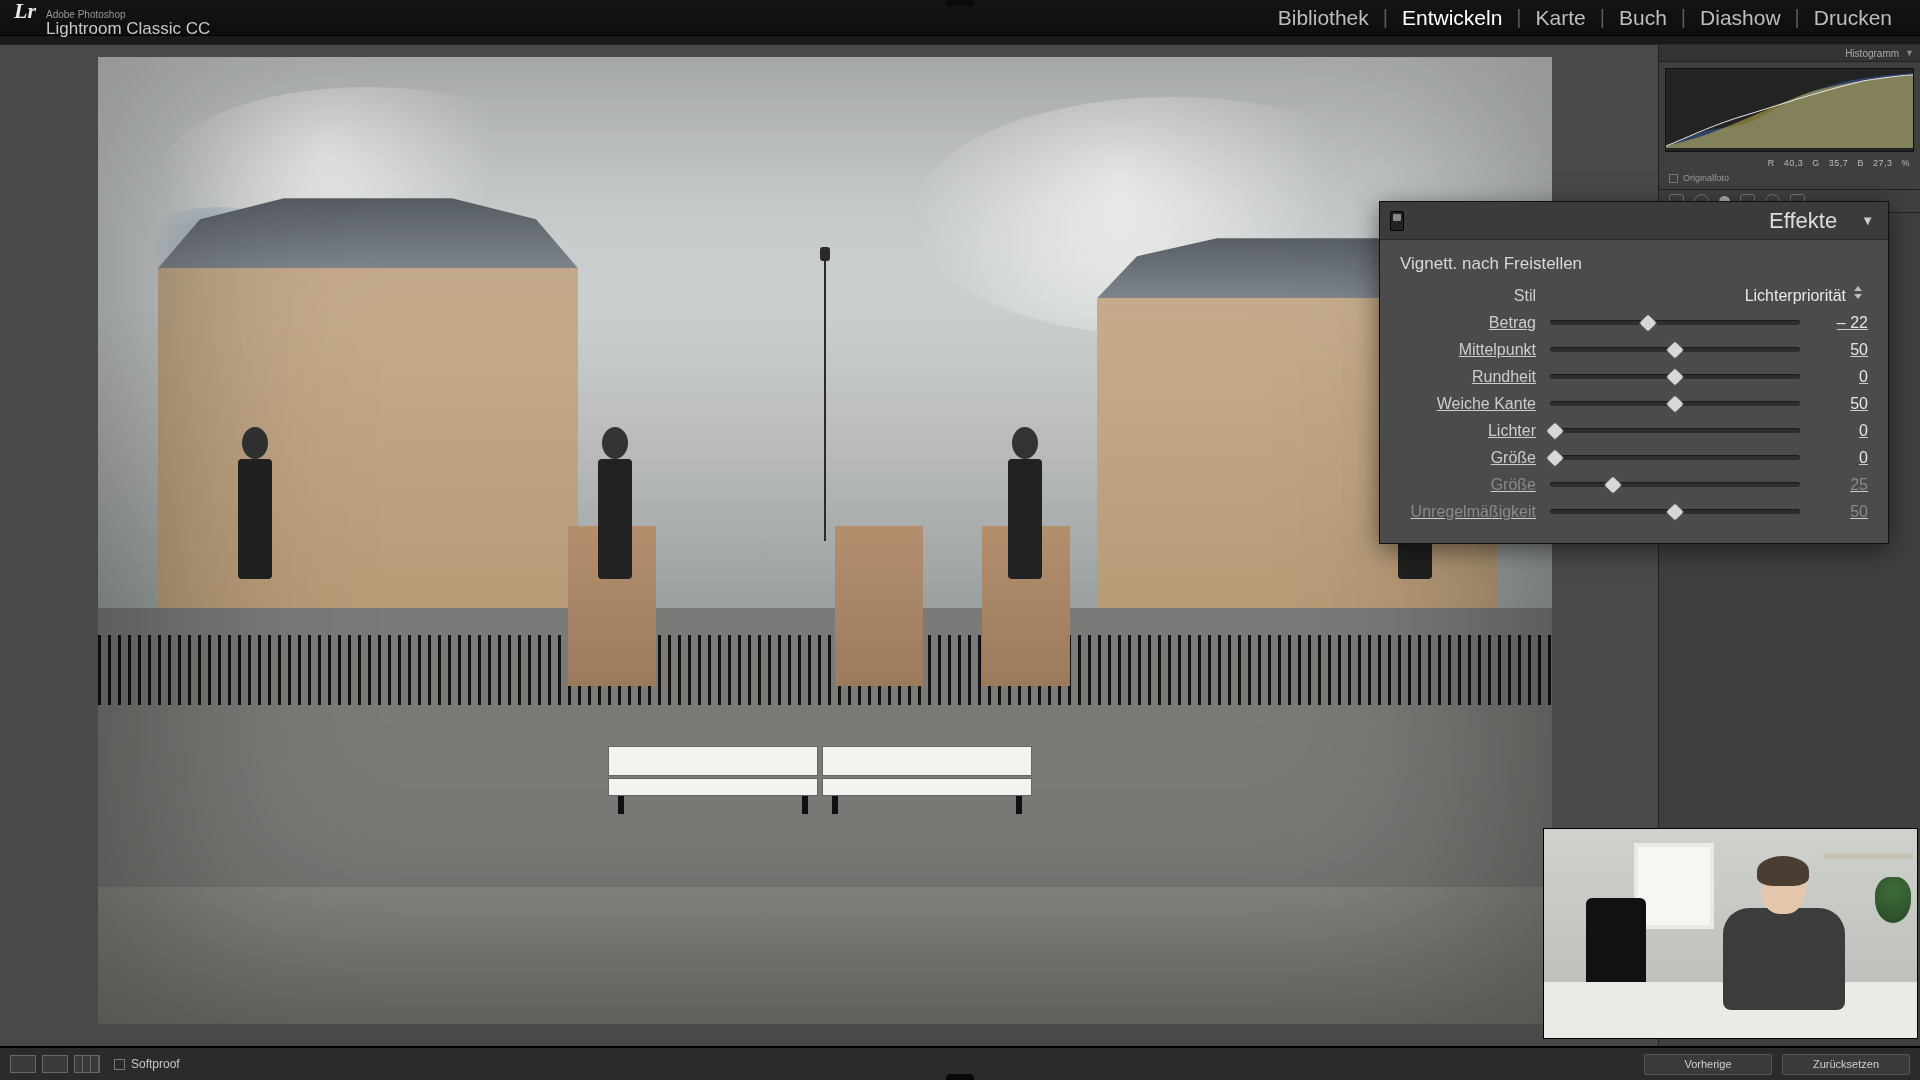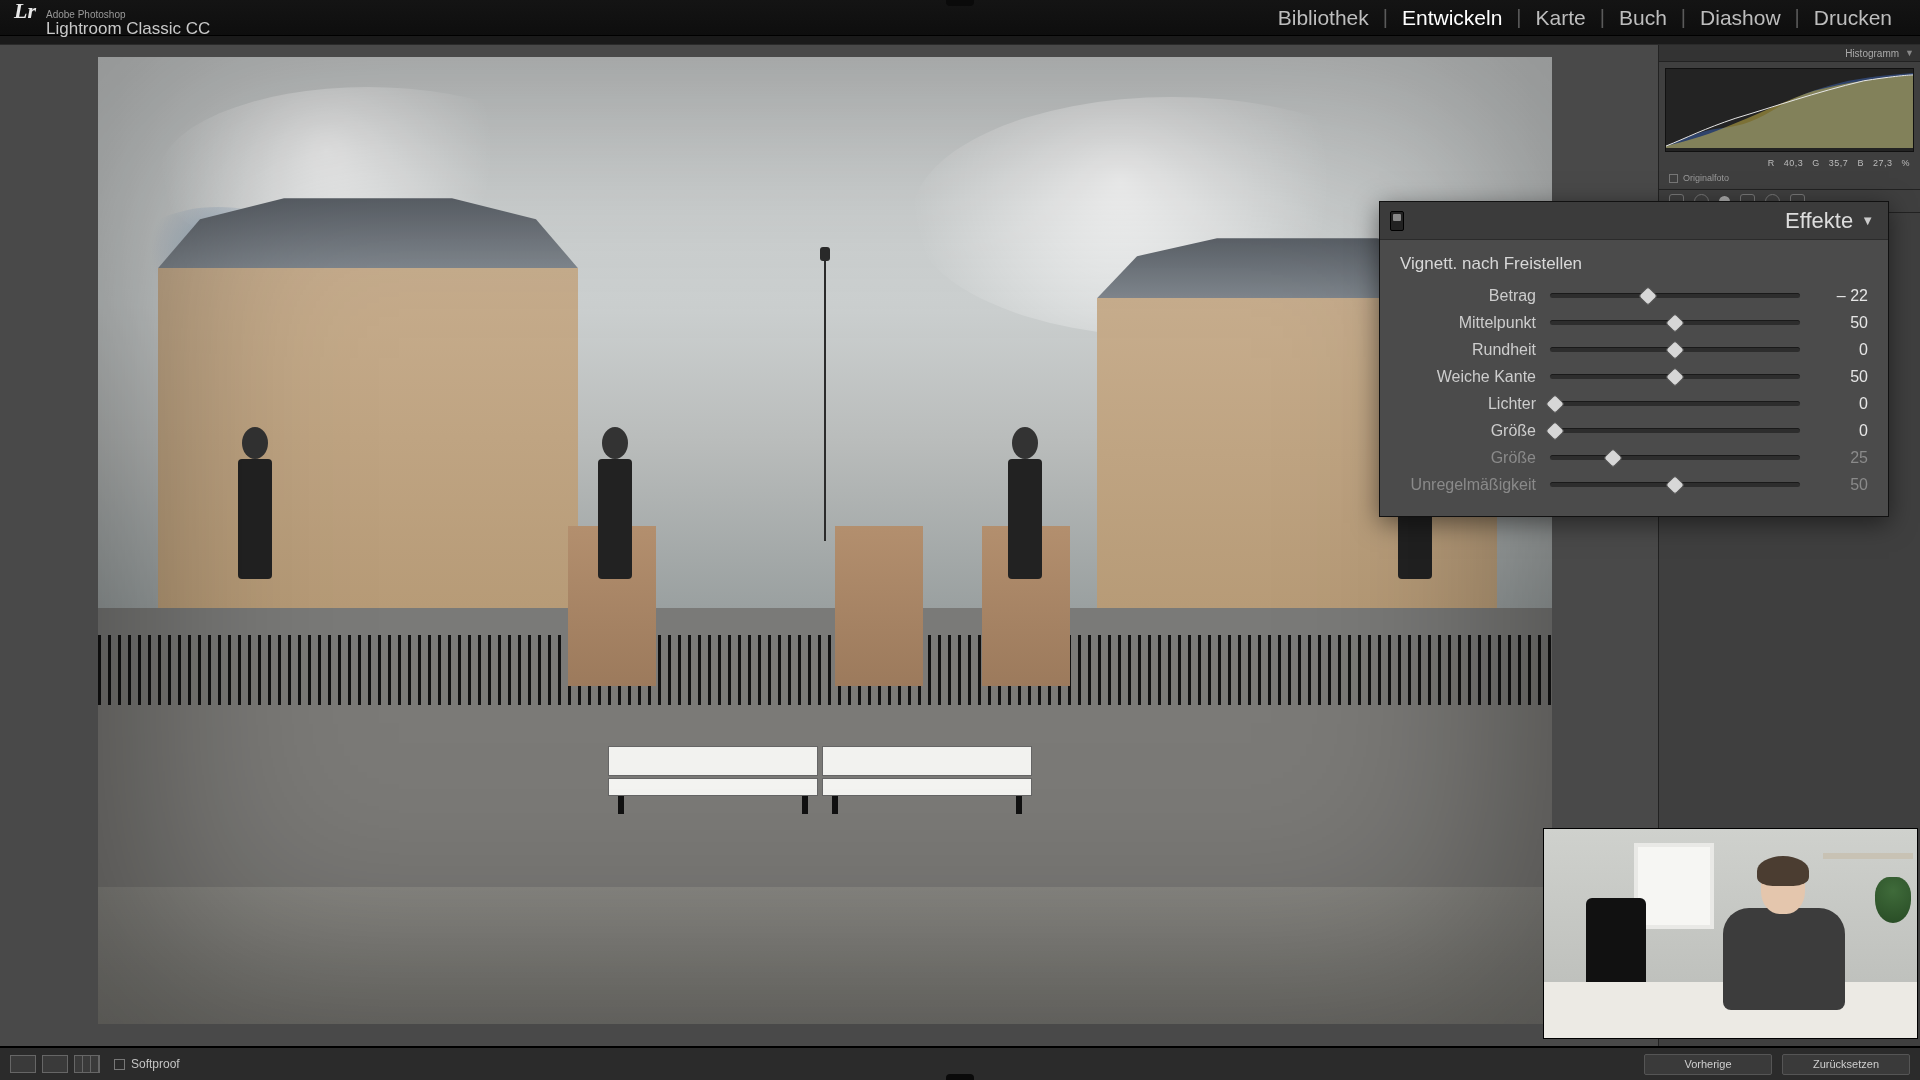--- a/index.html
+++ b/index.html
@@ -64,25 +64,25 @@
   .tool-strip { height: 24px; border-top:1px solid #222; border-bottom:1px solid #222; display:flex; align-items:center; gap:10px; padding:0 10px;}
   .tool-strip .t { width:15px; height:15px; border:1px solid #777; border-radius:3px; }
   .tool-strip .t.circ { border-radius:50%;}
   .tool-strip .t.dot { border-radius:50%; background:#aaa; border:none; width:11px; height:11px;}
 
   
   .fx-panel { position:absolute; top: 201px; width: 510px; right: 31px; background: #4b4b4b; border:1px solid #111; box-shadow: 0 6px 24px rgba(0,0,0,.5); }
   .fx-head { height: 38px; display:flex; align-items:center; justify-content:space-between; padding:0 14px 0 10px; background:#3b3b3b; border-bottom:1px solid #2b2b2b;}
   .fx-head .sw { width:14px; height:20px; background:#222; border-radius:2px; border:1px solid #000; position:relative;}
   .fx-head .sw::after{content:"";position:absolute;left:2px;right:2px;top:2px;height:7px;background:#888;border-radius:1px;}
-  .fx-head .title { font-size:22px; color:#ddd; display:flex; align-items:center; gap:8px;}
+  .fx-head .title { font-size:22px; color:#ddd; display:flex; align-items:center; gap:24px;}
   .fx-head .tri { font-size:13px; color:#ccc;}
   .fx-body { padding: 8px 20px 18px; }
   .section-title { text-align:left; font-size:17px; color:#d8d8d8; padding: 6px 0 8px; }
-  .row { display:flex; align-items:center; height: 27px; gap: 10px; }
+  .row { display:flex; align-items:center; height: 27px; gap: 10px; text-decoration: underline; }
   .row .lbl { width: 136px; text-align:right; font-size:16px; color:#cdcdcd; }
   .row.dim .lbl, .row.dim .val { color:#8a8a8a; }
   .row .track { flex:1; height: 5px; background:#2d2d2d; border-radius:3px; border-top:1px solid #1a1a1a; position:relative; margin: 0 4px;}
   .row .thumb { position:absolute; top:50%; transform:translate(-50%,-50%); width:14px; height:14px; background:#d7d7d7; border-radius:3px; border:1px solid #555; transform-origin:center; }
   .row .thumb { transform: translate(-50%,-50%) rotate(45deg); }
   .row .val { width: 54px; text-align:right; font-size:16px; color:#e6e6e6; }
   .stil-row { display:flex; align-items:center; height:27px; gap:10px; }
   .stil-row .lbl { width:136px; text-align:right; font-size:16px; color:#cdcdcd;}
   .stil-row .val { flex:1; text-align:right; font-size:16px; color:#e9e9e9; padding-right: 22px; position:relative;}
   .stil-row .val::after { content:""; position:absolute; right:6px; top:50%; width:0;height:0; border-left:4px solid transparent; border-right:4px solid transparent; border-top:5px solid #bbb; transform:translateY(-2px);}
@@ -220,20 +220,24 @@
   <div class="fx-head">
     <span class="sw"></span>
     <span class="title">
       <span>Effekte</span>
       <span class="tri">▼</span>
     </span>
   </div>
   <div class="fx-body">
     <div class="section-title">Vignett. nach Freistellen</div>
 
+    <div class="stil-row">
+      <span class="lbl">Stil</span>
+      <span class="val">Lichterpriorität</span>
+    </div>
 
     <div id="vign-sliders">
         <div class="row">
           <span class="lbl">Betrag</span>
           <span class="track">
             <span class="thumb" style="left: 39%;"></span>
           </span>
           <span class="val">– 22</span>
         </div>
         <div class="row">

